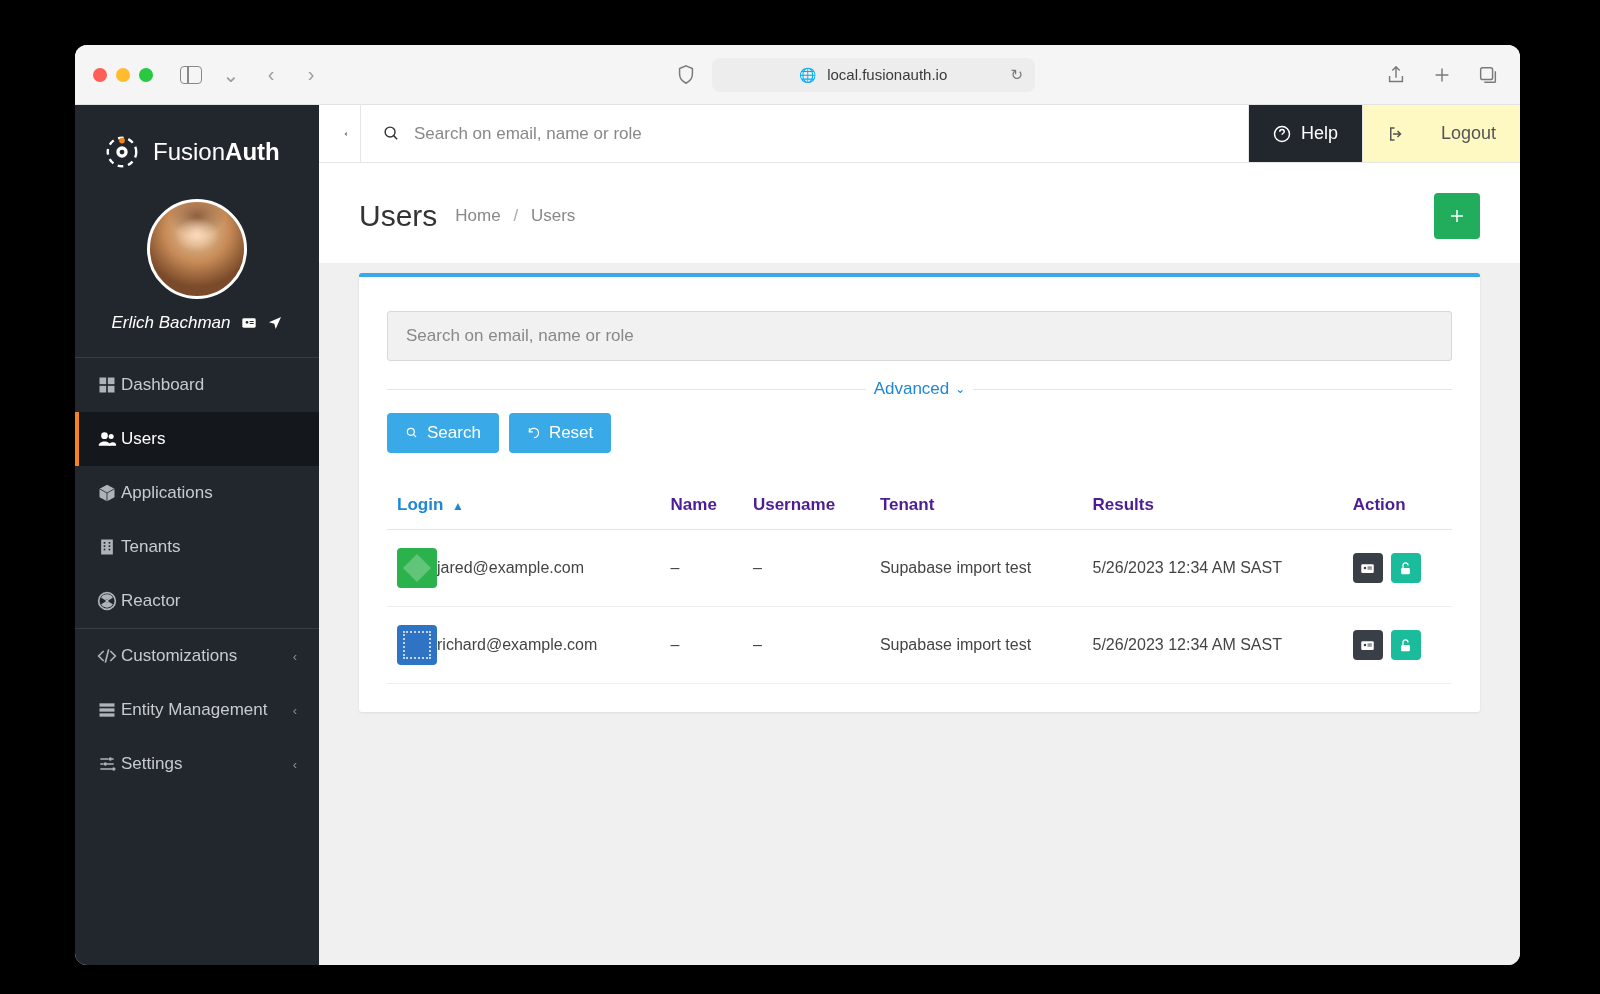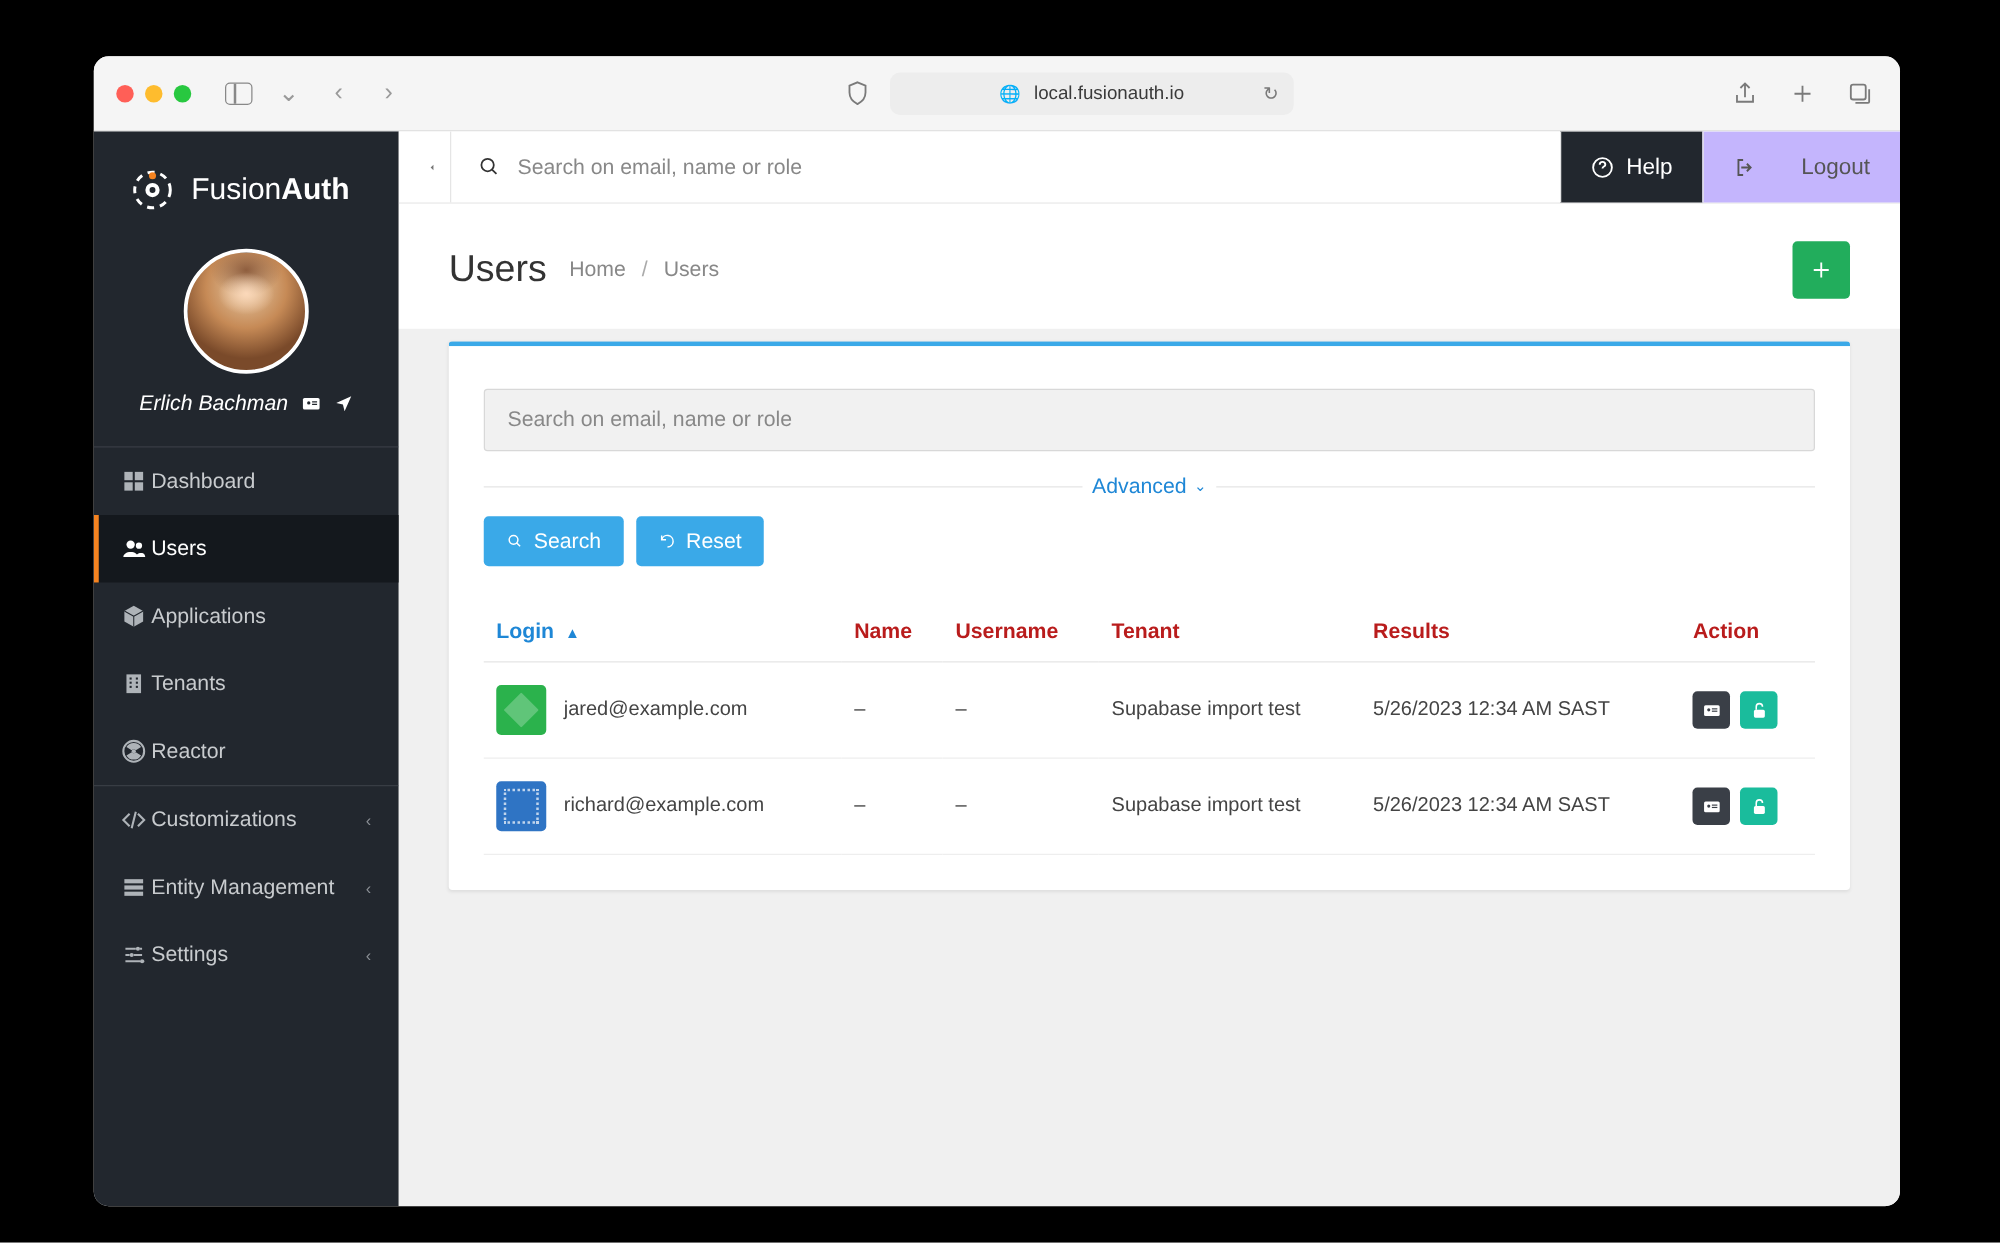--- a/index.html
+++ b/index.html
@@ -51,21 +51,21 @@
 
 .main { flex:1; background:#f0f0f0; display:flex; flex-direction:column; overflow:auto; }
 .topbar { height:58px; background:#fff; border-bottom:1px solid #e5e5e5; display:flex; align-items:stretch; }
 .topbar-left { width:42px; display:flex; align-items:center; justify-content:center; border-right:1px solid #e5e5e5; color:#777; cursor:pointer; }
 .topbar-search { flex:1; display:flex; align-items:center; padding:0 22px; gap:14px; }
 .topbar-search svg { width:17px; height:17px; fill:#333; }
 .topbar-search input { border:none; outline:none; font-size:17px; flex:1; color:#333; }
 .topbar-search input::placeholder { color:#888; }
 .topbar-btn { display:flex; align-items:center; padding:0 24px; gap:10px; font-size:18px; cursor:pointer; border-left:1px solid #e5e5e5; }
 .help-btn { background:#22272e; color:#fff; }
-.logout-btn { background:#c4b5fd; color:#555;gap:36px; }
+.logout-btn { background:#fef9c3; color:#555;gap:36px; }
 .topbar-btn svg { width:18px; height:18px; }
 .help-btn svg { fill:#fff; }
 .logout-btn svg { fill:#555; }
 
 .page-header { background:#fff; padding: 30px 40px 24px; display:flex; align-items:center; }
 .page-title { font-size:30px; color:#333; font-weight:400; margin-right:18px; }
 .breadcrumb { font-size:17px; color:#888; }
 .breadcrumb a { color:#888; text-decoration:none; }
 .breadcrumb .sep { margin:0 8px; color:#aaa; }
 .add-btn { margin-left:auto; width:46px; height:46px; background:#22ad5c; border-radius:4px; color:#fff; display:flex; align-items:center; justify-content:center; font-size:22px; cursor:pointer; }
@@ -81,25 +81,25 @@
 .btn-row { display:flex; gap:10px; margin-bottom: 28px; }
 .btn { border:none; border-radius:4px; padding: 10px 18px; font-size:17px; color:#fff; background:#3aa9e8; cursor:pointer; display:inline-flex; align-items:center; gap:8px; }
 .btn svg { width:14px; height:14px; fill:#fff; }
 
 .results-bar { background:#f7f7f7; border:1px solid #eaeaea; border-radius:3px; padding:14px 18px; display:flex; align-items:center; font-size:17px; color:#555; }
 .results-bar .sel { margin-left:12px; border:1px solid #d0d0d0; border-radius:3px; padding:6px 32px 6px 14px; color:#1e87d6; font-size:16px; position:relative; background:#fff; }
 .results-bar .sel::after { content:"⌄"; position:absolute; right:10px; top:4px; color:#1e87d6; font-size:15px; }
 .results-disp { margin: 0 auto; }
 
 .table { width:100%; border-collapse:collapse; margin-top:28px; }
-.table th { text-align:left; padding:14px 10px; font-size:17px; font-weight:600; color:#b91c1c; border-bottom:1px solid #e5e5e5; }
+.table th { text-align:left; padding:14px 10px; font-size:17px; font-weight:600; color:#4c1d95; border-bottom:1px solid #e5e5e5; }
 .table th.sortable { color:#1e87d6; cursor:pointer; }
 .table th.sortable .sort { font-size:12px; margin-left:4px; }
 .table td { padding:18px 10px; font-size:16px; color:#444; border-bottom:1px solid #eee; vertical-align:middle; }
-.login-cell { display:flex; align-items:center; gap:14px; }
+.login-cell { display:flex; align-items:center; }
 .row-avatar { width:40px; height:40px; border-radius:4px; position:relative; }
 .av-green { background:#2bb24c; }
 .av-green::before { content:""; position:absolute; top:6px; left:6px; right:6px; bottom:6px; background:#fff; clip-path: polygon(50% 0, 100% 50%, 50% 100%, 0 50%); opacity:.25; }
 .av-blue { background:#2f74c4; }
 .av-blue::before { content:""; position:absolute; inset:6px; border:2px dotted rgba(255,255,255,.7); }
 .action-btns { display:flex; gap:8px; }
 .action-btn { width:30px; height:30px; border-radius:4px; display:flex; align-items:center; justify-content:center; cursor:pointer; }
 .action-view { background:#3a3f47; }
 .action-unlock { background:#1abc9c; }
 .action-btn svg { width:15px; height:15px; fill:#fff; }

